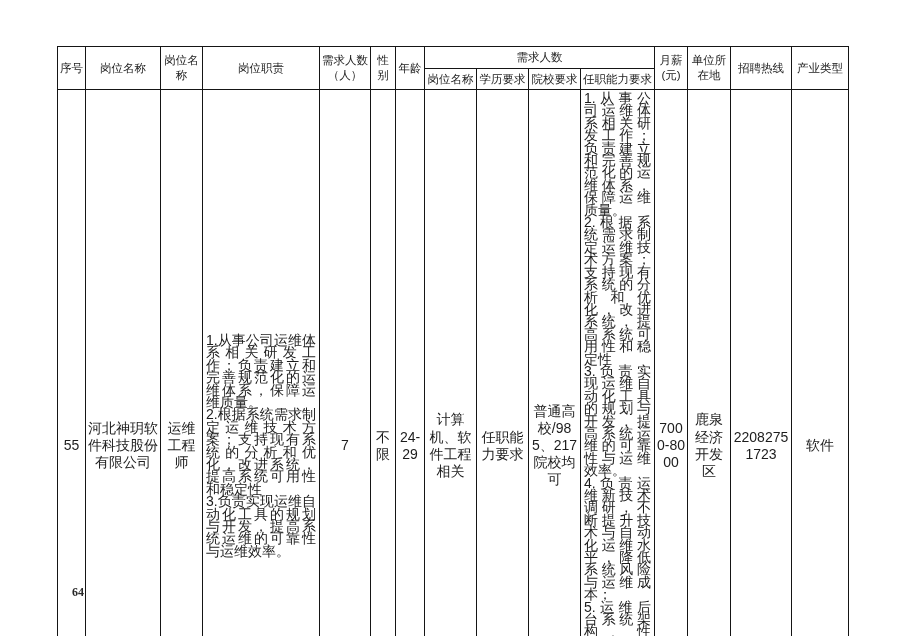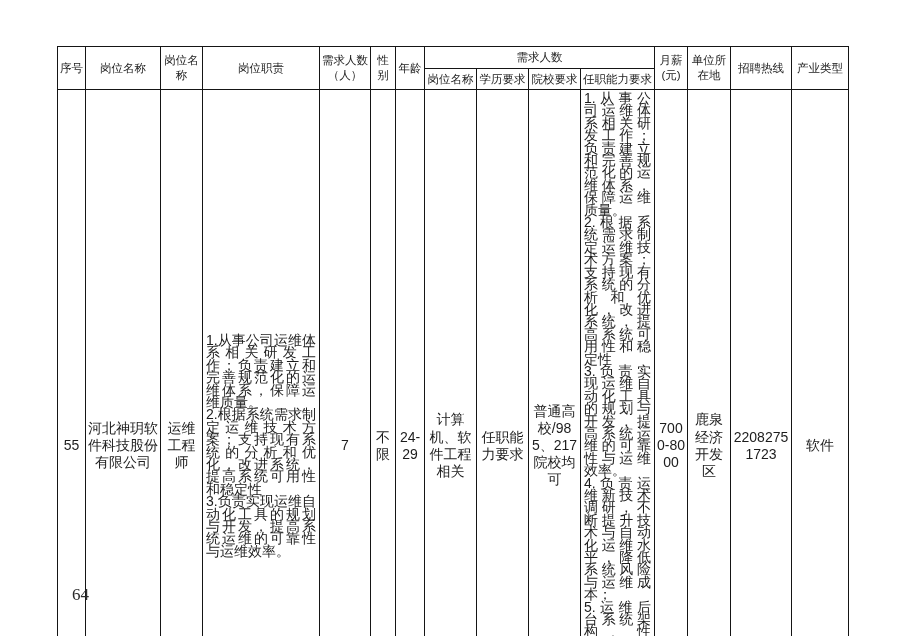--- a/index.html
+++ b/index.html
@@ -28,21 +28,21 @@
   td { font-size:14px; line-height:1.22; }
   td.long {
     text-align:justify; text-justify:inter-character;
     white-space:pre-line;
     padding:2px 3px;
     line-height:12.4px;
   }
   .page-number {
     position:absolute; left:72px; top:585px;
     font-family:"Liberation Serif","DejaVu Serif",serif;
-    font-size:17px; color:#2a2a2a;
+    font-size:12px; color:#2a2a2a;font-weight:bold;
   }
 </style>
 </head>
 <body>
 
 <div class="page">
 
   <table class="jobs">
     <colgroup>
       <col style="width:28px">

